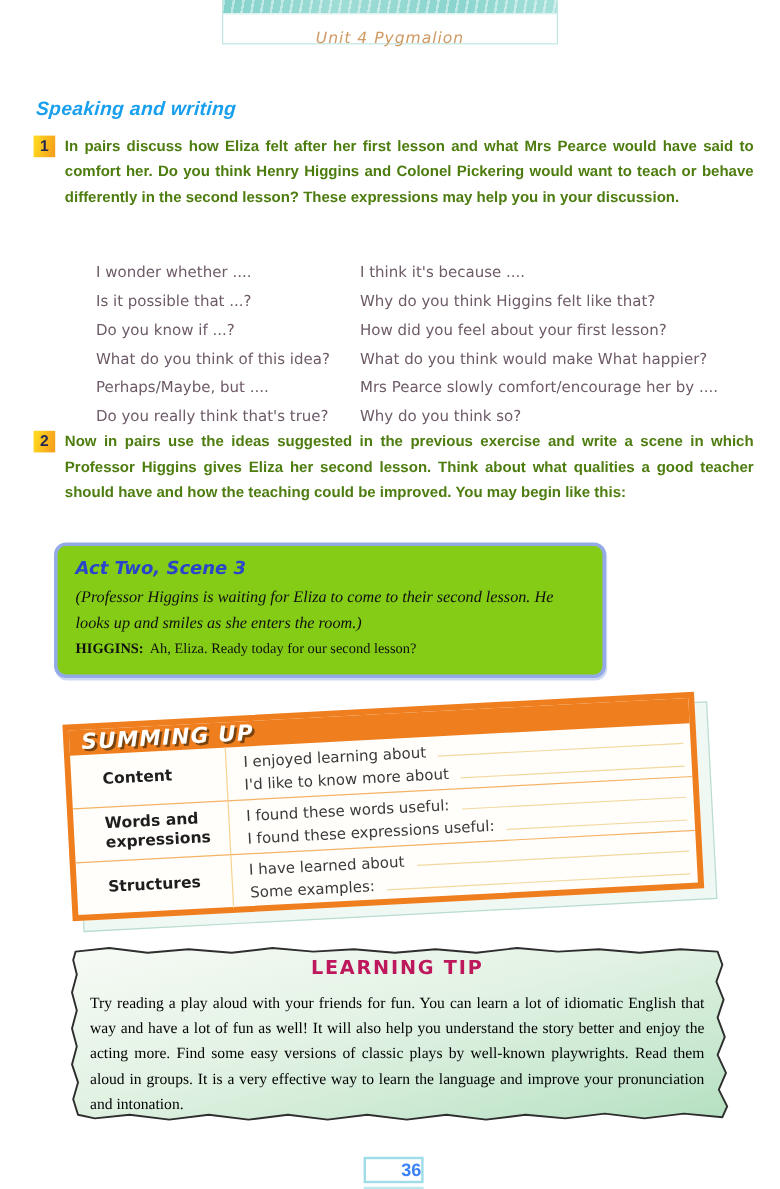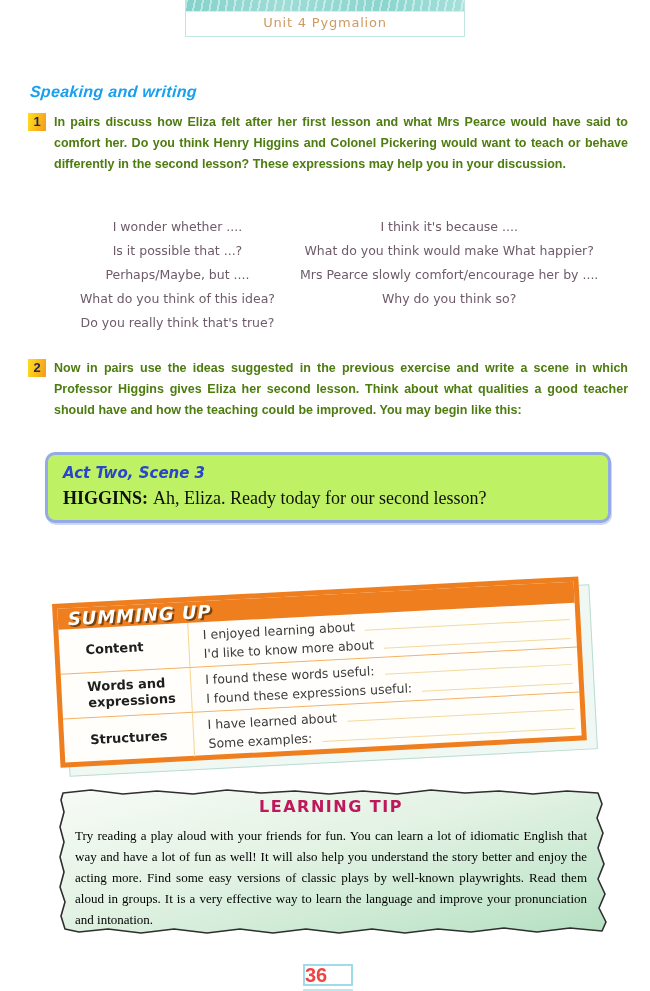--- a/index.html
+++ b/index.html
@@ -5,51 +5,51 @@
   html,body{margin:0;padding:0;background:#ffffff;}
   .page{position:relative;width:650px;height:991px;background:#fff;overflow:hidden;
         font-family:"Liberation Sans",sans-serif;color:#111;}
 
   
   .unit-header{position:absolute;left:185px;top:-2px;width:278px;height:37px;
                background:#fff;border:1px solid #bfe6e2;}
   .unit-band{height:12px;border-bottom:1px solid #d8f0ec;
              background-image:repeating-linear-gradient(100deg,rgba(255,255,255,.45) 0 2px,rgba(255,255,255,0) 2px 8px),
                               linear-gradient(90deg,#84d2cb,#9fdcd6 35%,#8ad5ce 70%,#a5e0da);}
-  .unit-label{text-align:center;font-family:"DejaVu Sans",sans-serif;
-              font-size:13px;color:#cf9a63;letter-spacing:.8px;padding-top:3px;}
+  .unit-label{text-align:center;font-family:"DejaVu Sans",sans-serif;font-style:italic;
+              font-size:13px;color:#cf9a63;letter-spacing:.8px;padding-top:13px;}
 
   
   .section-heading{position:absolute;left:30px;top:83px;font-size:16px;font-weight:bold;
                    font-style:italic;color:#189fee;letter-spacing:.3px;transform:skewX(-4deg);}
 
   
   .exercise{position:absolute;display:flex;gap:8px;align-items:flex-start;}
   #ex1{left:28px;top:112px;width:600px;}
   #ex2{left:28px;top:358px;width:600px;}
   .ex-badge{flex:0 0 auto;width:18px;height:18px;margin-top:1px;text-align:center;line-height:18px;
             font-weight:bold;font-size:13px;color:#232850;
             background:linear-gradient(105deg,#ffd51f 15%,#f5a11b 90%);}
   .ex-text{margin:0;font-size:12.5px;font-weight:bold;line-height:21px;text-align:justify;color:#4d7c0f;}
 
   
   .expr-col{position:absolute;font-family:"DejaVu Sans",sans-serif;font-size:12.5px;color:#6e5b68;}
   #expr-left{left:80px;top:215px;}
   #expr-right{left:300px;top:215px;}
-  .expr-item{height:24px;line-height:24px;white-space:nowrap;text-align:center;}
-
-  
-  .scene-box{position:absolute;left:45px;top:452px;width:566px;box-sizing:border-box;
-             border:3px solid #93aae6;border-radius:10px;background:#bef264;
+  .expr-item{height:24px;line-height:24px;white-space:nowrap;}
+
+  
+  .scene-box{position:absolute;left:45px;top:452px;width:460px;box-sizing:border-box;
+             border:3px solid #93aae6;border-radius:10px;background:#84cc16;
              padding:9px 15px 11px;box-shadow:1px 2px 0 #cdd8f2;}
   .scene-title{font-family:"DejaVu Sans",sans-serif;font-weight:bold;font-style:italic;
                font-size:15px;color:#2946cb;margin-bottom:5px;}
   .scene-stage{font-family:"Liberation Serif",serif;font-style:italic;font-size:13.5px;
                line-height:21px;color:#101010;}
-  .scene-line{font-family:"Liberation Serif",serif;font-size:18px;line-height:22px;color:#101010;}
+  .scene-line{font-family:"Liberation Serif",serif;font-size:12px;line-height:22px;color:#101010;}
   .speaker{font-weight:bold;margin-right:5px;}
   .italic{font-style:italic;}
 
   
   .summing-back{position:absolute;left:61px;top:612px;width:527px;height:163px;
                 transform:rotate(-3deg);transform-origin:top left;
                 background:#f0f8f4;border:1px solid #b9dcd0;}
   .summing{position:absolute;left:52px;top:604px;width:527px;height:164px;box-sizing:border-box;
            transform:rotate(-3deg);transform-origin:top left;
            background:#fffefb;border:5px solid #ee7e1e;display:flex;flex-direction:column;}
@@ -72,22 +72,22 @@
   .tip-box{position:absolute;left:55px;top:786px;width:567px;height:152px;}
   .tip-border-svg{position:absolute;left:0;top:0;width:100%;height:100%;}
   .tip-inner{position:absolute;left:20px;top:6px;width:512px;}
   .tip-title{text-align:center;font-family:"DejaVu Sans",sans-serif;font-weight:bold;
              font-size:16px;color:#be185d;letter-spacing:1.5px;margin:5px 0 9px;}
   .tip-body{font-family:"Liberation Serif",serif;font-size:13px;line-height:21px;
             text-align:justify;color:#000000;}
 
   
   .page-num{position:absolute;left:303px;top:964px;width:50px;height:22px;box-sizing:border-box;
-            border:2px solid #9edce9;background:#fff;text-align:left;
-            font-weight:bold;font-size:20px;line-height:19px;color:#ef4444;}
+            border:2px solid #9edce9;background:#fff;text-align:right;
+            font-weight:bold;font-size:15px;line-height:19px;color:#3b82f6;}
   .page-num-tail{position:absolute;left:303px;top:989px;width:50px;height:10px;box-sizing:border-box;
                  border:2px solid #bce8f0;background:#fff;}
 </style>
 </head>
 <body>
 
 <div class="page">
 
   <div class="unit-header">
     <div class="unit-band"></div>
@@ -97,38 +97,42 @@
   <div class="section-heading">Speaking and writing</div>
 
   <div class="exercise" id="ex1">
     <div class="ex-badge">1</div>
     <p class="ex-text">In pairs discuss how Eliza felt after her first lesson and what Mrs Pearce would have said to comfort her. Do you think Henry Higgins and Colonel Pickering would want to teach or behave differently in the second lesson? These expressions may help you in your discussion.</p>
   </div>
 
   <div class="expr-col" id="expr-left">
     <div class="expr-item">I wonder whether ....</div>
     <div class="expr-item">Is it possible that ...?</div>
+    <div class="expr-item">Do you know if ...?</div>
+    <div class="expr-item">What do you think of this idea?</div>
     <div class="expr-item">Perhaps/Maybe, but ....</div>
-    <div class="expr-item">What do you think of this idea?</div>
     <div class="expr-item">Do you really think that's true?</div>
   </div>
   <div class="expr-col" id="expr-right">
     <div class="expr-item">I think it's because ....</div>
+    <div class="expr-item">Why do you think Higgins felt like that?</div>
+    <div class="expr-item">How did you feel about your first lesson?</div>
     <div class="expr-item">What do you think would make What happier?</div>
     <div class="expr-item">Mrs Pearce slowly comfort/encourage her by ....</div>
     <div class="expr-item">Why do you think so?</div>
   </div>
 
   <div class="exercise" id="ex2">
     <div class="ex-badge">2</div>
     <p class="ex-text">Now in pairs use the ideas suggested in the previous exercise and write a scene in which Professor Higgins gives Eliza her second lesson. Think about what qualities a good teacher should have and how the teaching could be improved. You may begin like this:</p>
   </div>
 
   <div class="scene-box">
     <div class="scene-title">Act Two, Scene 3</div>
+    <div class="scene-stage">(Professor Higgins is waiting for Eliza to come to their second lesson. He looks up and smiles as she enters the room.)</div>
     <div class="scene-line">
       <span class="speaker">HIGGINS:</span><span>Ah, Eliza. Ready today for our second lesson?</span>
     </div>
   </div>
 
   <div class="summing-back"></div>
   <div class="summing">
     <div class="summing-header">
       <span class="summing-title">SUMMING UP</span>
     </div>

